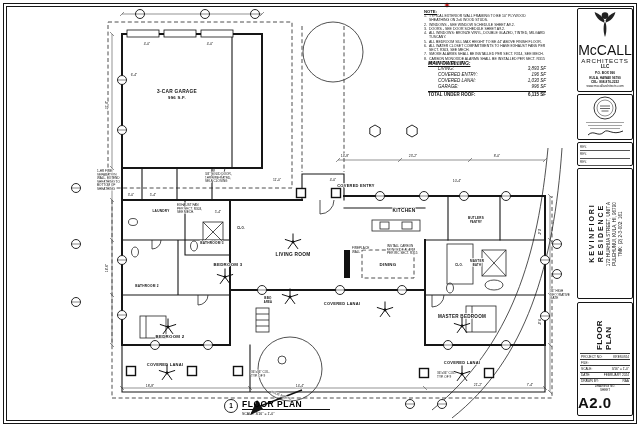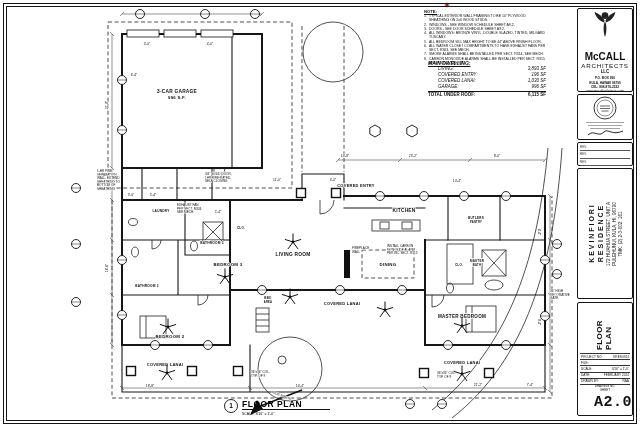--- a/index.html
+++ b/index.html
@@ -24,40 +24,40 @@
   #notes-block{position:absolute;left:424px;top:9px;width:122px;}
   .notes-head{font-size:4.2px;font-weight:bold;text-decoration:underline;}
   .note-item{display:flex;font-size:3.5px;line-height:1.22;}
   .note-num{width:5px;flex:none;}
   #area-block{position:absolute;left:428px;top:60px;width:118px;}
   .area-head{font-size:5px;font-weight:bold;font-style:italic;text-decoration:underline;}
   .ar{display:flex;justify-content:space-between;font-size:4.5px;font-style:italic;padding-left:10px;line-height:1.35;}
   .ar-total{display:flex;justify-content:space-between;font-size:4.5px;font-weight:bold;border-top:1px solid #111;margin-top:1px;}
   
   #box-arch{left:577px;top:8px;width:56px;height:84px;text-align:center;}
-  .arch-name{font-size:10px;font-weight:bold;line-height:1;margin-top:10px;}
+  .arch-name{font-size:14px;font-weight:normal;line-height:1;margin-top:1px;}
   .arch-type{font-size:6.2px;letter-spacing:.8px;line-height:1.2;}
   .arch-llc{font-size:4.5px;font-weight:bold;margin-bottom:2px;}
   .arch-line{font-size:3.2px;line-height:1.35;}
   .arch-line.b{font-weight:bold;}
   #box-stamp{left:577px;top:94px;width:56px;height:46px;}
   #box-rev{left:577px;top:142px;width:56px;height:24px;padding:1px 2px;}
   .rev-row{font-size:3px;color:#333;border-bottom:.8px solid #555;height:6.4px;line-height:6.4px;text-align:left;}
   #box-proj{left:577px;top:168px;width:56px;height:131px;}
   #proj-rot{position:absolute;left:539.5px;top:205.5px;width:131px;height:56px;transform:rotate(-90deg);
             display:flex;flex-direction:column;justify-content:center;text-align:center;}
   .proj-name{font-size:7px;font-weight:bold;line-height:1.25;}
   .proj-line{font-size:4.6px;line-height:1.3;}
   #box-sheet{left:577px;top:302px;width:56px;height:114px;}
   #fp-rot{position:absolute;left:580px;top:299px;width:48px;height:54px;transform:rotate(-90deg);
           display:flex;align-items:center;justify-content:center;font-size:8px;font-weight:bold;letter-spacing:.4px;}
   #sb-rows{position:absolute;top:50px;left:2px;right:2px;border-top:.8px solid #333;}
   .sbr{display:flex;justify-content:space-between;font-size:3.2px;border-bottom:.8px solid #333;padding:.6px 1px;}
   #sb-dn{position:absolute;top:82px;left:0;right:0;text-align:center;font-size:3px;line-height:1.3;}
-  #sb-num{position:absolute;top:91px;left:0;right:0;text-align:right;font-size:15px;font-weight:bold;letter-spacing:.5px;font-family:Liberation Mono, monospace;}
+  #sb-num{position:absolute;top:91px;left:0;right:0;text-align:left;font-size:15px;font-weight:bold;letter-spacing:.5px;}
 </style>
 </head>
 <body>
 
 <div id="stage">
 
   <svg id="plan-svg" width="640" height="427" viewBox="0 0 640 427">
     <defs>
       <g id="fan" stroke="#111" stroke-width="1" fill="#111">
         <path d="M0,0 L0,-8.5 M0,0 L8.1,-2.6 M0,0 L5,6.9 M0,0 L-5,6.9 M0,0 L-8.1,-2.6" fill="none"></path>

